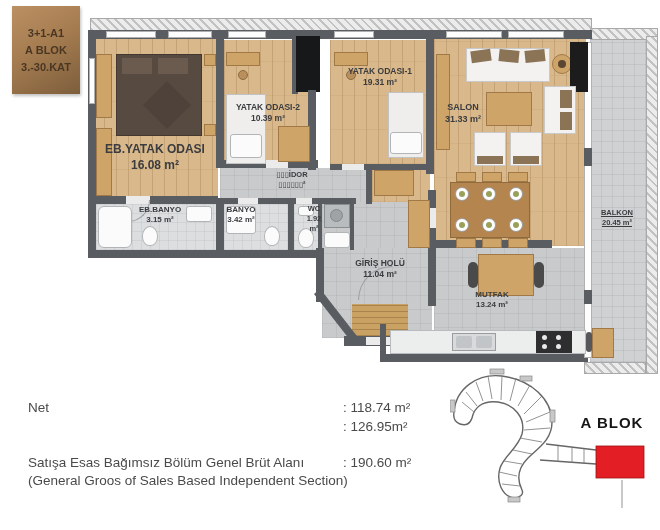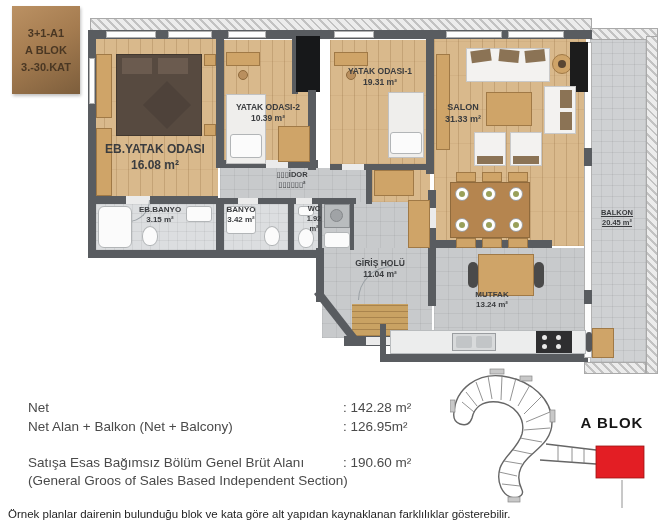--- a/index.html
+++ b/index.html
@@ -263,22 +263,21 @@
       <span class="nm">MUTFAK</span>
       <span class="ar">13.24 m²</span>
     </div>
     <div class="rlabel" style="left:590px;top:208px;width:54px;font-size:7.5px;text-decoration:underline;">
       <span class="nm">BALKON</span>
       <span class="ar">20.45 m²</span>
     </div>
   </div>
 
   <div class="info" style="top:400px;">Net</div>
-  <div class="info-val" style="top:400px;">: 142.28 m²</div>
-  <div class="info" style="top:419px;">Net Alan + Balkon (Net + Balcony)</div>
+  <div class="info-val" style="top:400px;">: 118.74 m²</div>
   <div class="info-val" style="top:419px;">: 126.95m²</div>
   <div class="info" style="top:455px;">Satışa Esas Bağımsız Bölüm Genel Brüt Alanı</div>
   <div class="info-val" style="top:455px;">: 190.60 m²</div>
   <div class="info" style="top:473px;">(General Groos of Sales Based Independent Section)</div>
 
   <svg class="abs" style="left:450px;top:368px;" width="210" height="140" viewBox="0 0 210 140">
     <g fill="none" stroke="#666" stroke-width="1.4">
       <path d="M4,44 C6,20 28,5 52,8 C82,12 102,32 102,54 C102,72 88,80 78,90 C68,100 66,110 72,122 C74,126 70,130 64,130 C52,128 46,114 50,100 C54,88 68,80 72,66 C76,50 64,36 48,34 C32,32 24,40 22,50 C20,56 16,58 10,56 C4,54 3,50 4,44 Z"></path>
       <path d="M96,76 L146,82"></path>
       <path d="M90,92 L146,96"></path>
@@ -308,14 +307,13 @@
       <rect x="40" y="1" width="14" height="5"></rect>
       <rect x="70" y="8" width="12" height="5"></rect>
       <rect x="0" y="32" width="5" height="12"></rect>
       <rect x="58" y="129" width="12" height="5"></rect>
       <rect x="100" y="42" width="5" height="12"></rect>
     </g>
     <rect x="146" y="78" width="48" height="32" stroke="#9b1212" stroke-width="0.8" fill="#e31e24"></rect>
   </svg>
   <div class="abs" id="ablok-label">A BLOK</div>
 
-  <div class="abs" id="disclaimer">Örnek planlar dairenin bulunduğu blok ve kata göre alt yapıdan kaynaklanan farklılıklar gösterebilir.</div>
 </div>
 
 </body></html>

